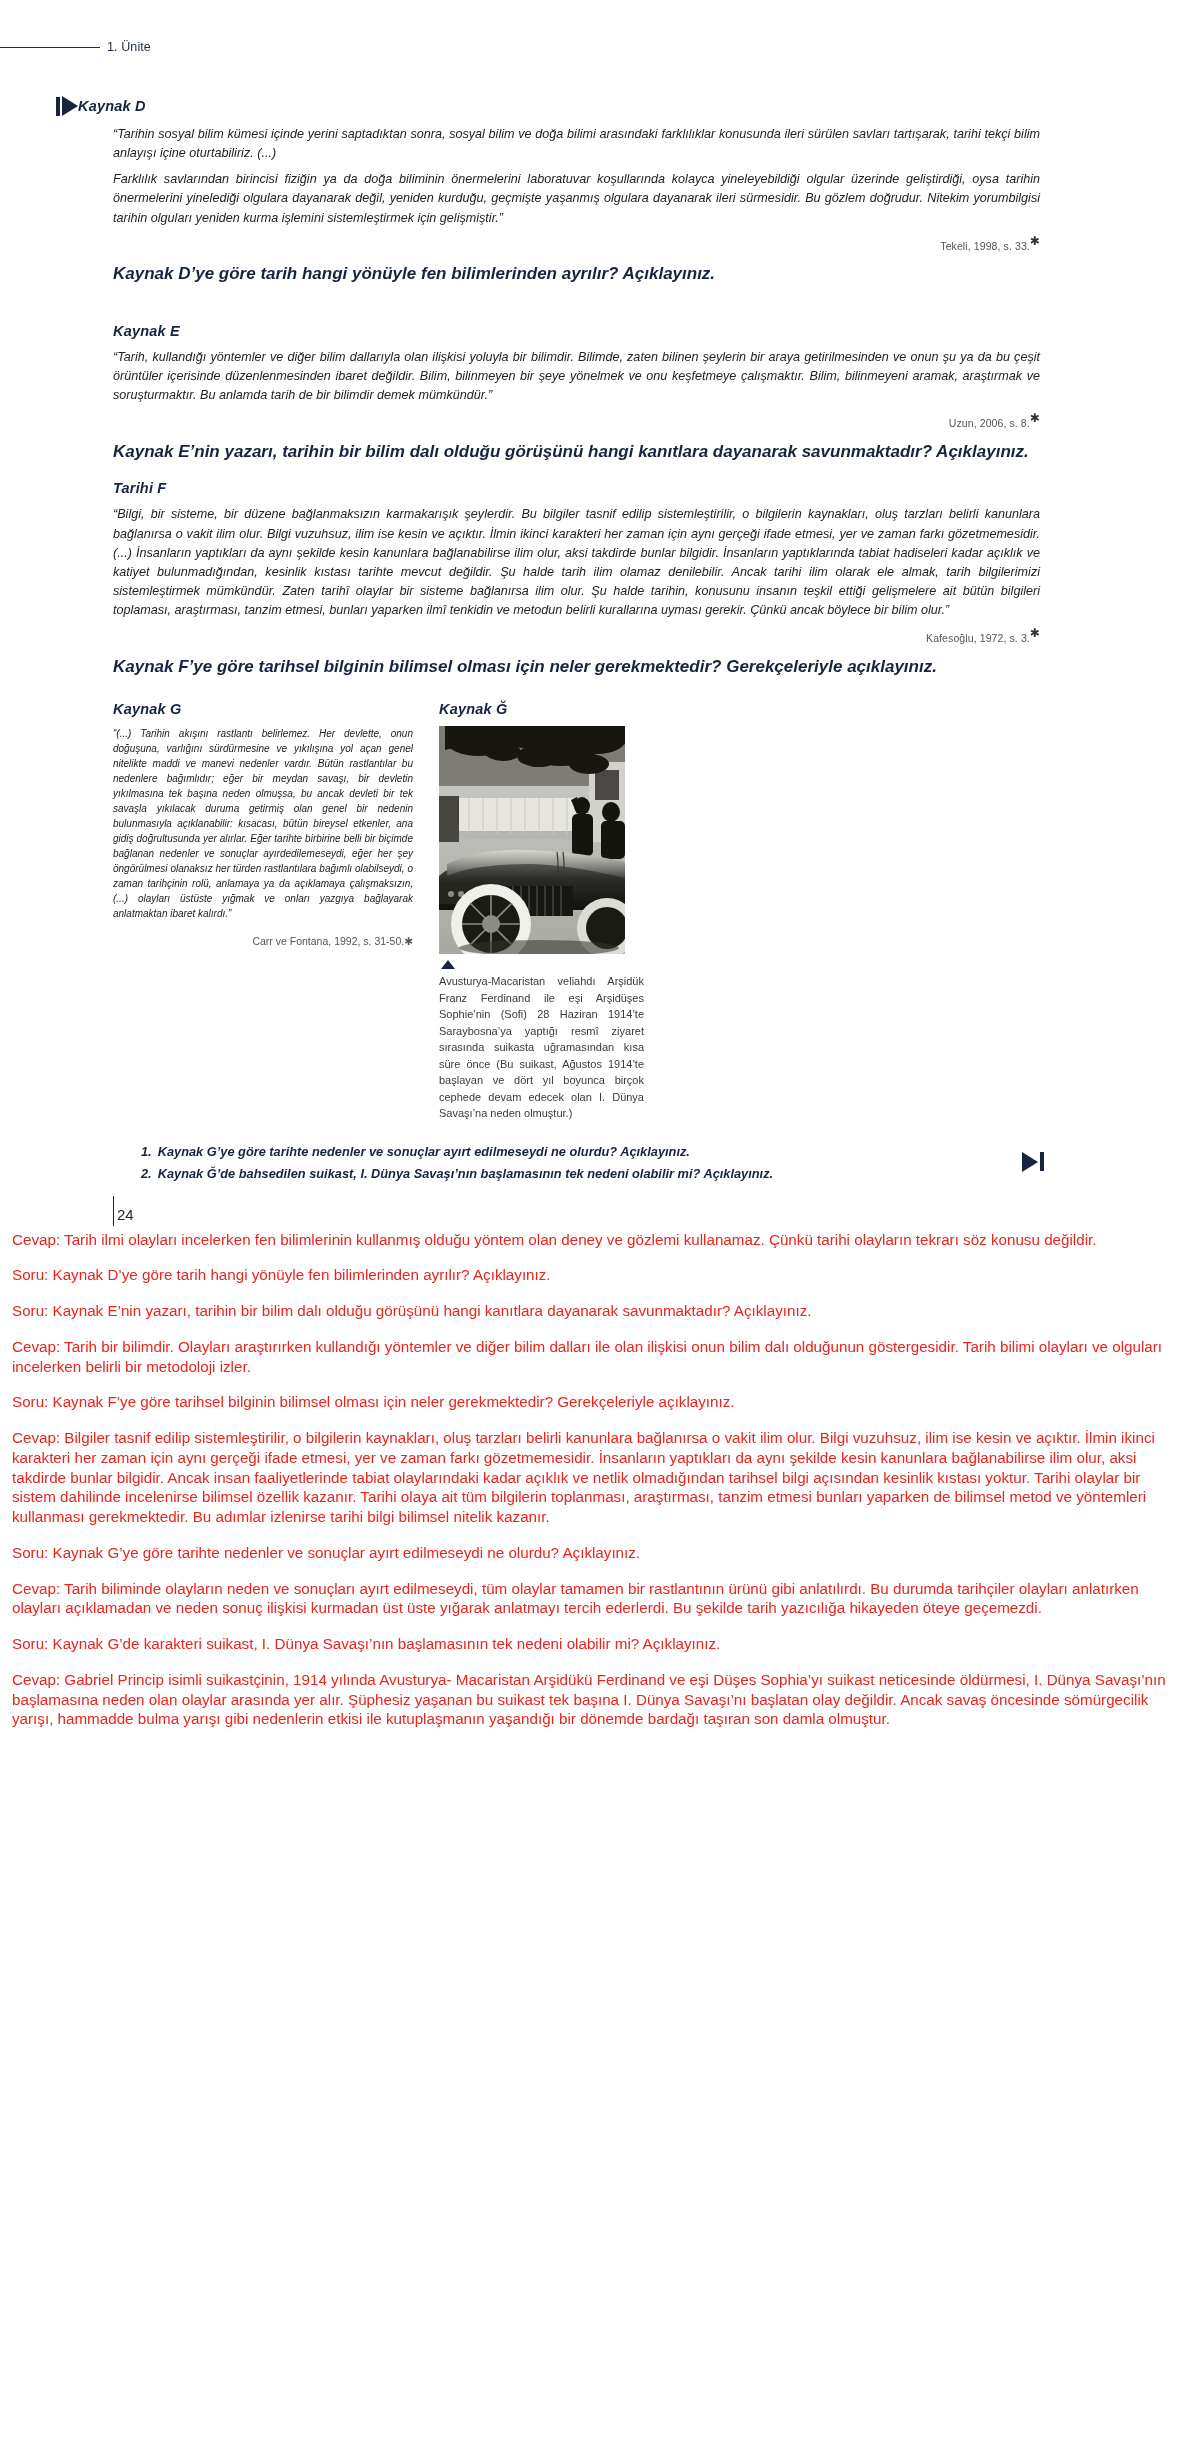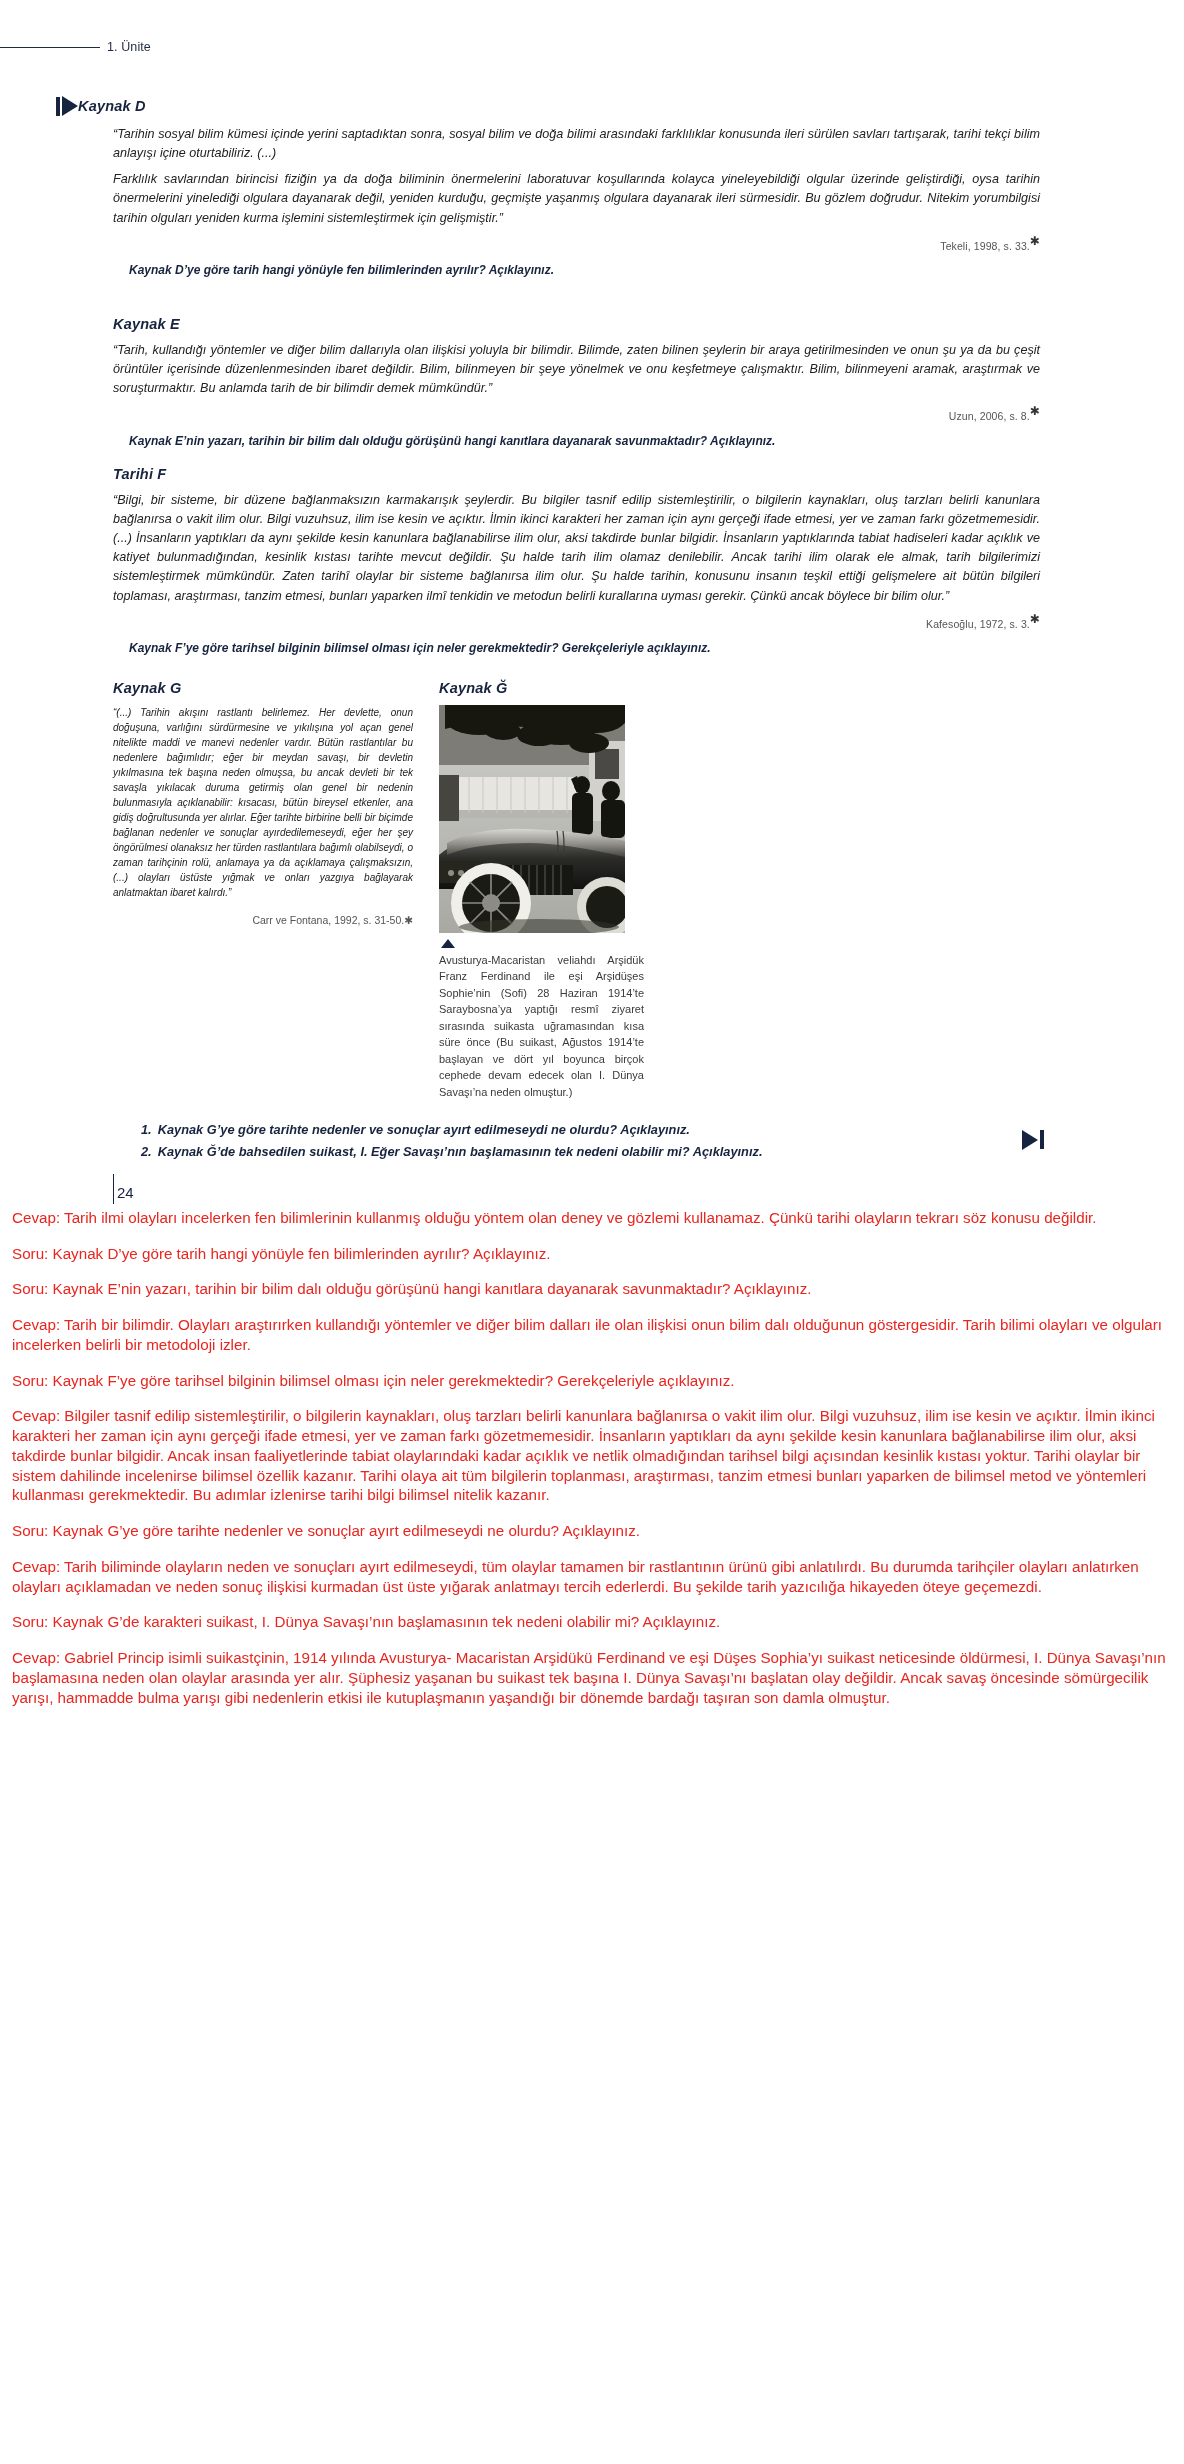--- a/index.html
+++ b/index.html
@@ -96,28 +96,27 @@
     letter-spacing: .1px;
   }
   .cite .star {
     font-size: 12px;
     vertical-align: super;
     color: #333;
   }
 
   
   .qline {
-    font-size: 12px;
+    font-size: 17px;
     font-weight: bold;
     font-style: italic;
     color: #17243f;
     margin-top: 11px;
     line-height: 1.45;
     text-align: justify;
-    margin-left: 16px;
   }
 
   
   .two-col {
     display: flex;
     gap: 26px;
     margin-top: 22px;
   }
   .col-left  { width: 300px; flex: 0 0 300px; }
   .col-right { flex: 1 1 auto; }
@@ -383,21 +382,21 @@
       </div>
     </div>
 
     <div class="qlist">
       <div class="qitem">
         <span class="qnum">1.</span>
         <span>Kaynak G’ye göre tarihte nedenler ve sonuçlar ayırt edilmeseydi ne olurdu? Açıklayınız.</span>
       </div>
       <div class="qitem">
         <span class="qnum">2.</span>
-        <span>Kaynak Ğ’de bahsedilen suikast, I. Eğer Savaşı’nın başlamasının tek nedeni olabilir mi? Açıklayınız.</span>
+        <span>Kaynak Ğ’de bahsedilen suikast, I. Dünya Savaşı’nın başlamasının tek nedeni olabilir mi? Açıklayınız.</span>
       </div>
     </div>
   </div>
 
   <div class="page-foot">
     <span class="next-mark">
       <span class="next-tri"></span>
         <span class="next-bar"></span>
     </span>
     <div class="pagenum-box">

